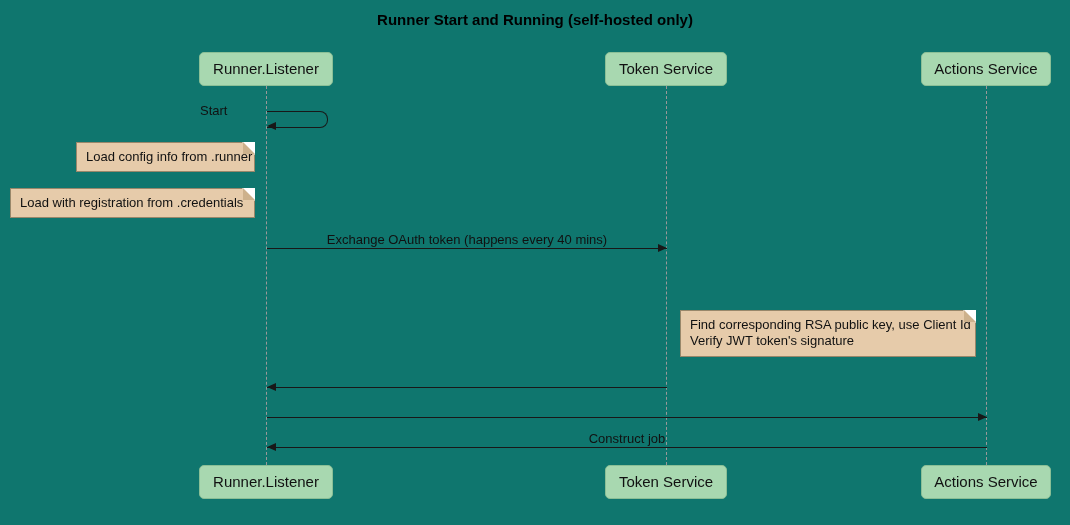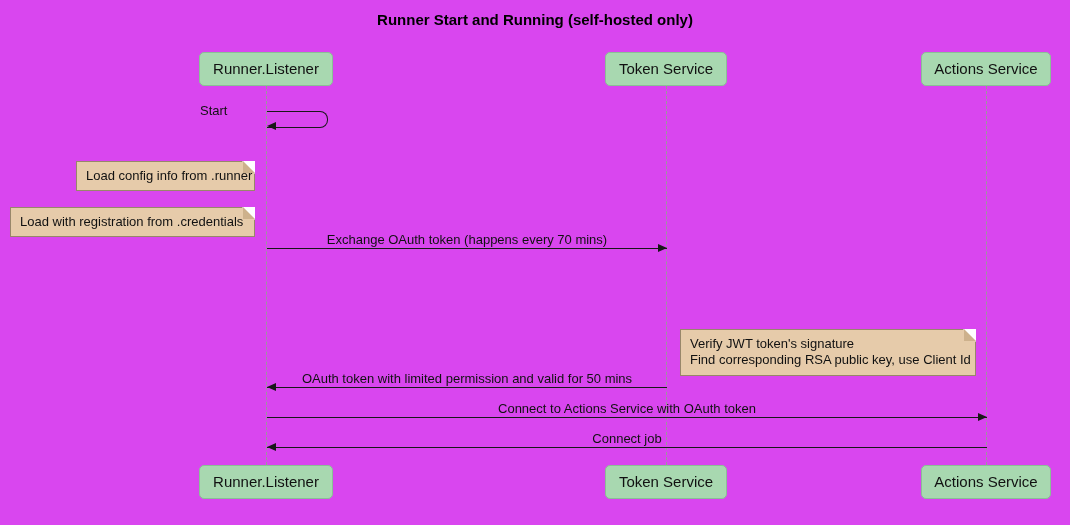--- a/index.html
+++ b/index.html
@@ -8,21 +8,21 @@
     --note-fill:#e6cbaa;
     --note-border:#98876a;
     --note-fold:#cdb18c;
     --lifeline-color:#999999;
     --arrow-color:#181818;
   }
   html,body{margin:0;padding:0;background:#ffffff;}
   .canvas{
     position:relative;
     width:1070px;height:525px;
-    background:#d946ef;
+    background:#0f766e;
     font-family:"Liberation Sans", sans-serif;
     color:#111111;
     overflow:hidden;
   }
   .title{
     position:absolute;left:0;top:11px;width:100%;
     text-align:center;font-size:15px;font-weight:bold;color:#000;
   }
   .lifeline{
     position:absolute;top:86px;height:379px;width:0;
@@ -60,21 +60,20 @@
   .self-label{
     position:absolute;left:200px;top:103px;width:60px;
     font-size:13px;white-space:nowrap;
   }
   .note{
     position:absolute;box-sizing:border-box;
     background:var(--note-fill);
     border:1px solid var(--note-border);
     font-size:13px;line-height:16px;padding:6px 9px;
     color:#111;
-    margin-top:19px;
   }
   .note::before{
     content:"";position:absolute;top:-1px;right:-1px;width:0;height:0;
     border-top:13px solid #ffffff;border-left:13px solid transparent;
   }
   .note::after{
     content:"";position:absolute;top:-1px;right:-1px;width:0;height:0;
     border-left:12px solid var(--note-fold);border-top:12px solid transparent;
   }
   .note .line{display:block;white-space:nowrap;}
@@ -99,39 +98,37 @@
   <div class="arrow-left" style="left:267px;top:122px"></div>
 
   <div class="note" style="left:76px;top:142px;width:179px;height:30px">
     <span class="line">Load config info from .runner</span>
   </div>
 
   <div class="note" style="left:10px;top:188px;width:245px;height:30px">
     <span class="line">Load with registration from .credentials</span>
   </div>
 
-  <div class="msg-label" style="left:267px;top:233px;width:400px">Exchange OAuth token (happens every 70 mins)</div>
+  <div class="msg-label" style="left:267px;top:233px;width:400px">Exchange OAuth token (happens every 40 mins)</div>
   <div class="msg-line" style="left:267px;top:248px;width:400px"></div>
   <div class="arrow-right" style="left:658px;top:244px"></div>
 
 
   <div class="note" style="left:680px;top:310px;width:296px;height:47px">
+    <span class="line">Find corresponding RSA public key, use Client Id</span>
     <span class="line">Verify JWT token's signature</span>
-    <span class="line">Find corresponding RSA public key, use Client Id</span>
   </div>
 
-  <div class="msg-label" style="left:267px;top:372px;width:400px">OAuth token with limited permission and valid for 50 mins</div>
   <div class="msg-line" style="left:267px;top:387px;width:400px"></div>
   <div class="arrow-left" style="left:267px;top:383px"></div>
 
-  <div class="msg-label" style="left:267px;top:402px;width:720px">Connect to Actions Service with OAuth token</div>
   <div class="msg-line" style="left:267px;top:417px;width:720px"></div>
   <div class="arrow-right" style="left:978px;top:413px"></div>
 
-  <div class="msg-label" style="left:267px;top:432px;width:720px">Connect job</div>
+  <div class="msg-label" style="left:267px;top:432px;width:720px">Construct job</div>
   <div class="msg-line" style="left:267px;top:447px;width:720px"></div>
   <div class="arrow-left" style="left:267px;top:443px"></div>
 
   <div class="participant" style="left:199px;top:465px;width:134px">Runner.Listener</div>
   <div class="participant" style="left:605px;top:465px;width:122px">Token Service</div>
   <div class="participant" style="left:921px;top:465px;width:130px">Actions Service</div>
 
 </div>
 
 </body></html>

